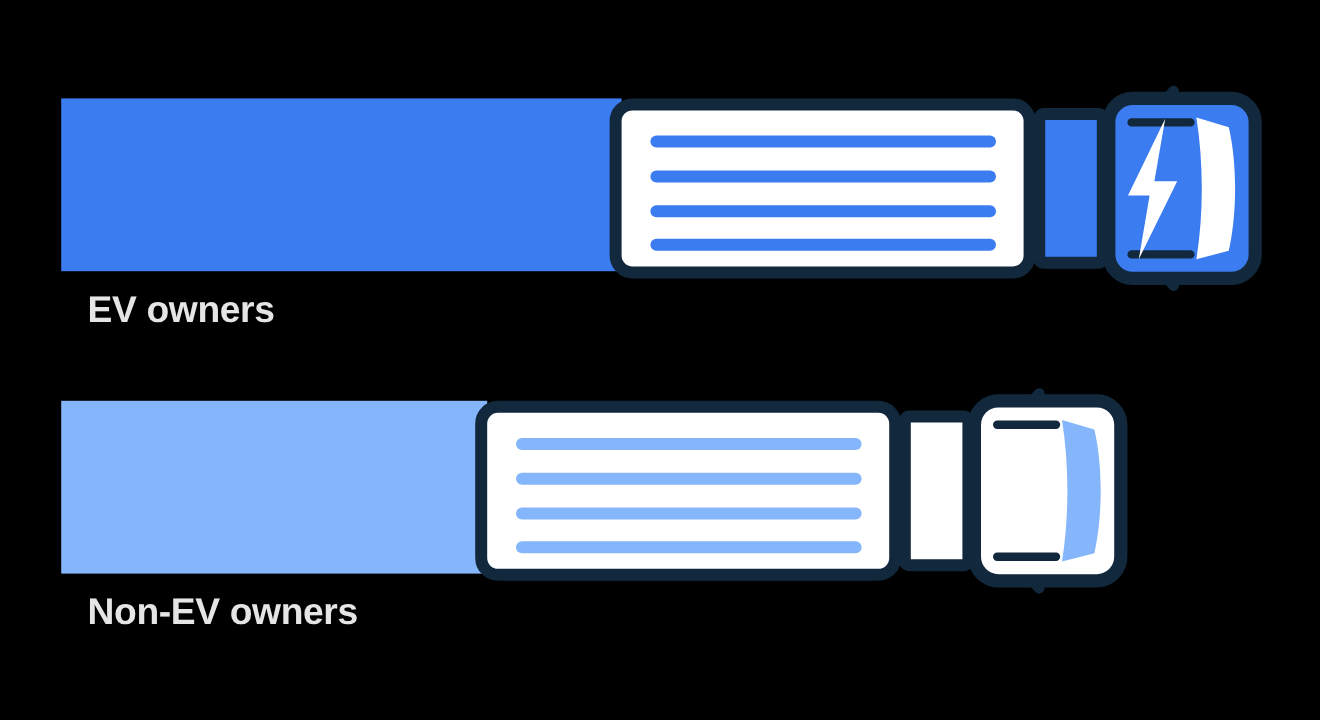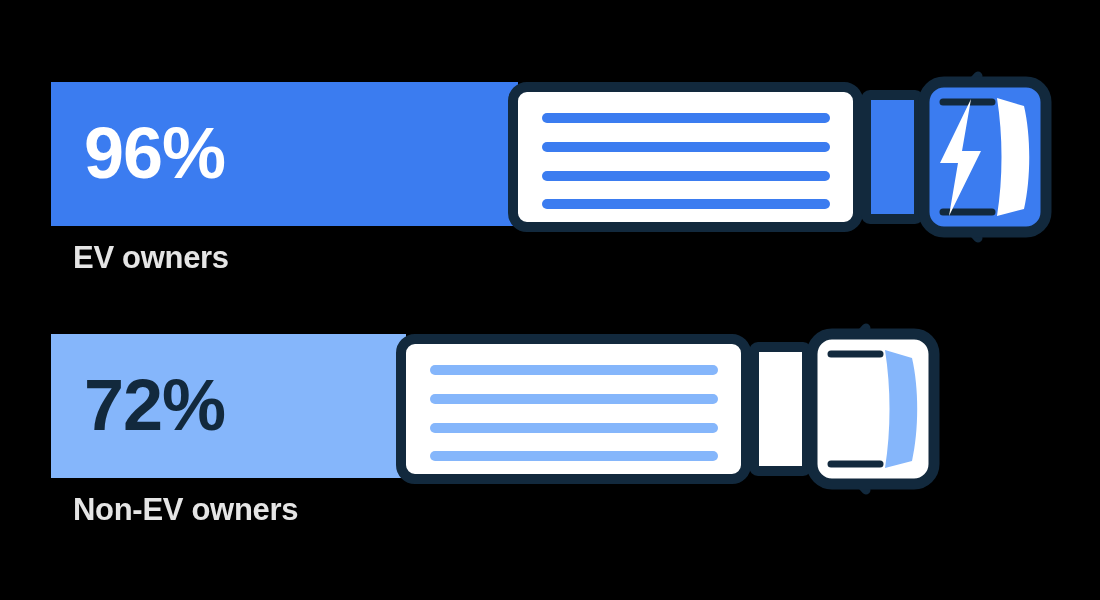--- a/index.html
+++ b/index.html
@@ -79,21 +79,20 @@
 </style>
 </head>
 <body>
 
 <div id="infographic">
 
   <div class="bar-group" id="group-ev">
 
     <div class="bar-track" id="track-ev" style="width:467px;">
       <div class="bar-fill" id="bar-fill-ev"></div>
-      <div class="bar-value" id="bar-value-ev">96%</div>
     </div>
 
     <div class="bar-label">EV owners</div>
 
     <div class="truck" id="truck-ev">
       <svg width="560" height="210" viewBox="0 0 560 210" xmlns="http://www.w3.org/2000/svg">
 
         <g stroke="#12293d" stroke-width="9" stroke-linecap="round" fill="none">
           <line x1="478" y1="24" x2="458" y2="46"></line>
           <line x1="478" y1="186" x2="458" y2="164"></line>
@@ -122,21 +121,20 @@
 
         <path d="M 471 47 L 440 111 L 458 111 L 449 164 L 481 99 L 462 99 Z" fill="#ffffff"></path>
       </svg>
     </div>
   </div>
 
   <div class="bar-group" id="group-nonev">
 
     <div class="bar-track" id="track-nonev" style="width:355px;">
       <div class="bar-fill" id="bar-fill-nonev"></div>
-      <div class="bar-value" id="bar-value-nonev">72%</div>
     </div>
 
     <div class="bar-label">Non-EV owners</div>
 
     <div class="truck" id="truck-nonev">
       <svg width="560" height="210" viewBox="0 0 560 210" xmlns="http://www.w3.org/2000/svg">
 
         <g stroke="#12293d" stroke-width="9" stroke-linecap="round" fill="none">
           <line x1="478" y1="24" x2="458" y2="46"></line>
           <line x1="478" y1="186" x2="458" y2="164"></line>

